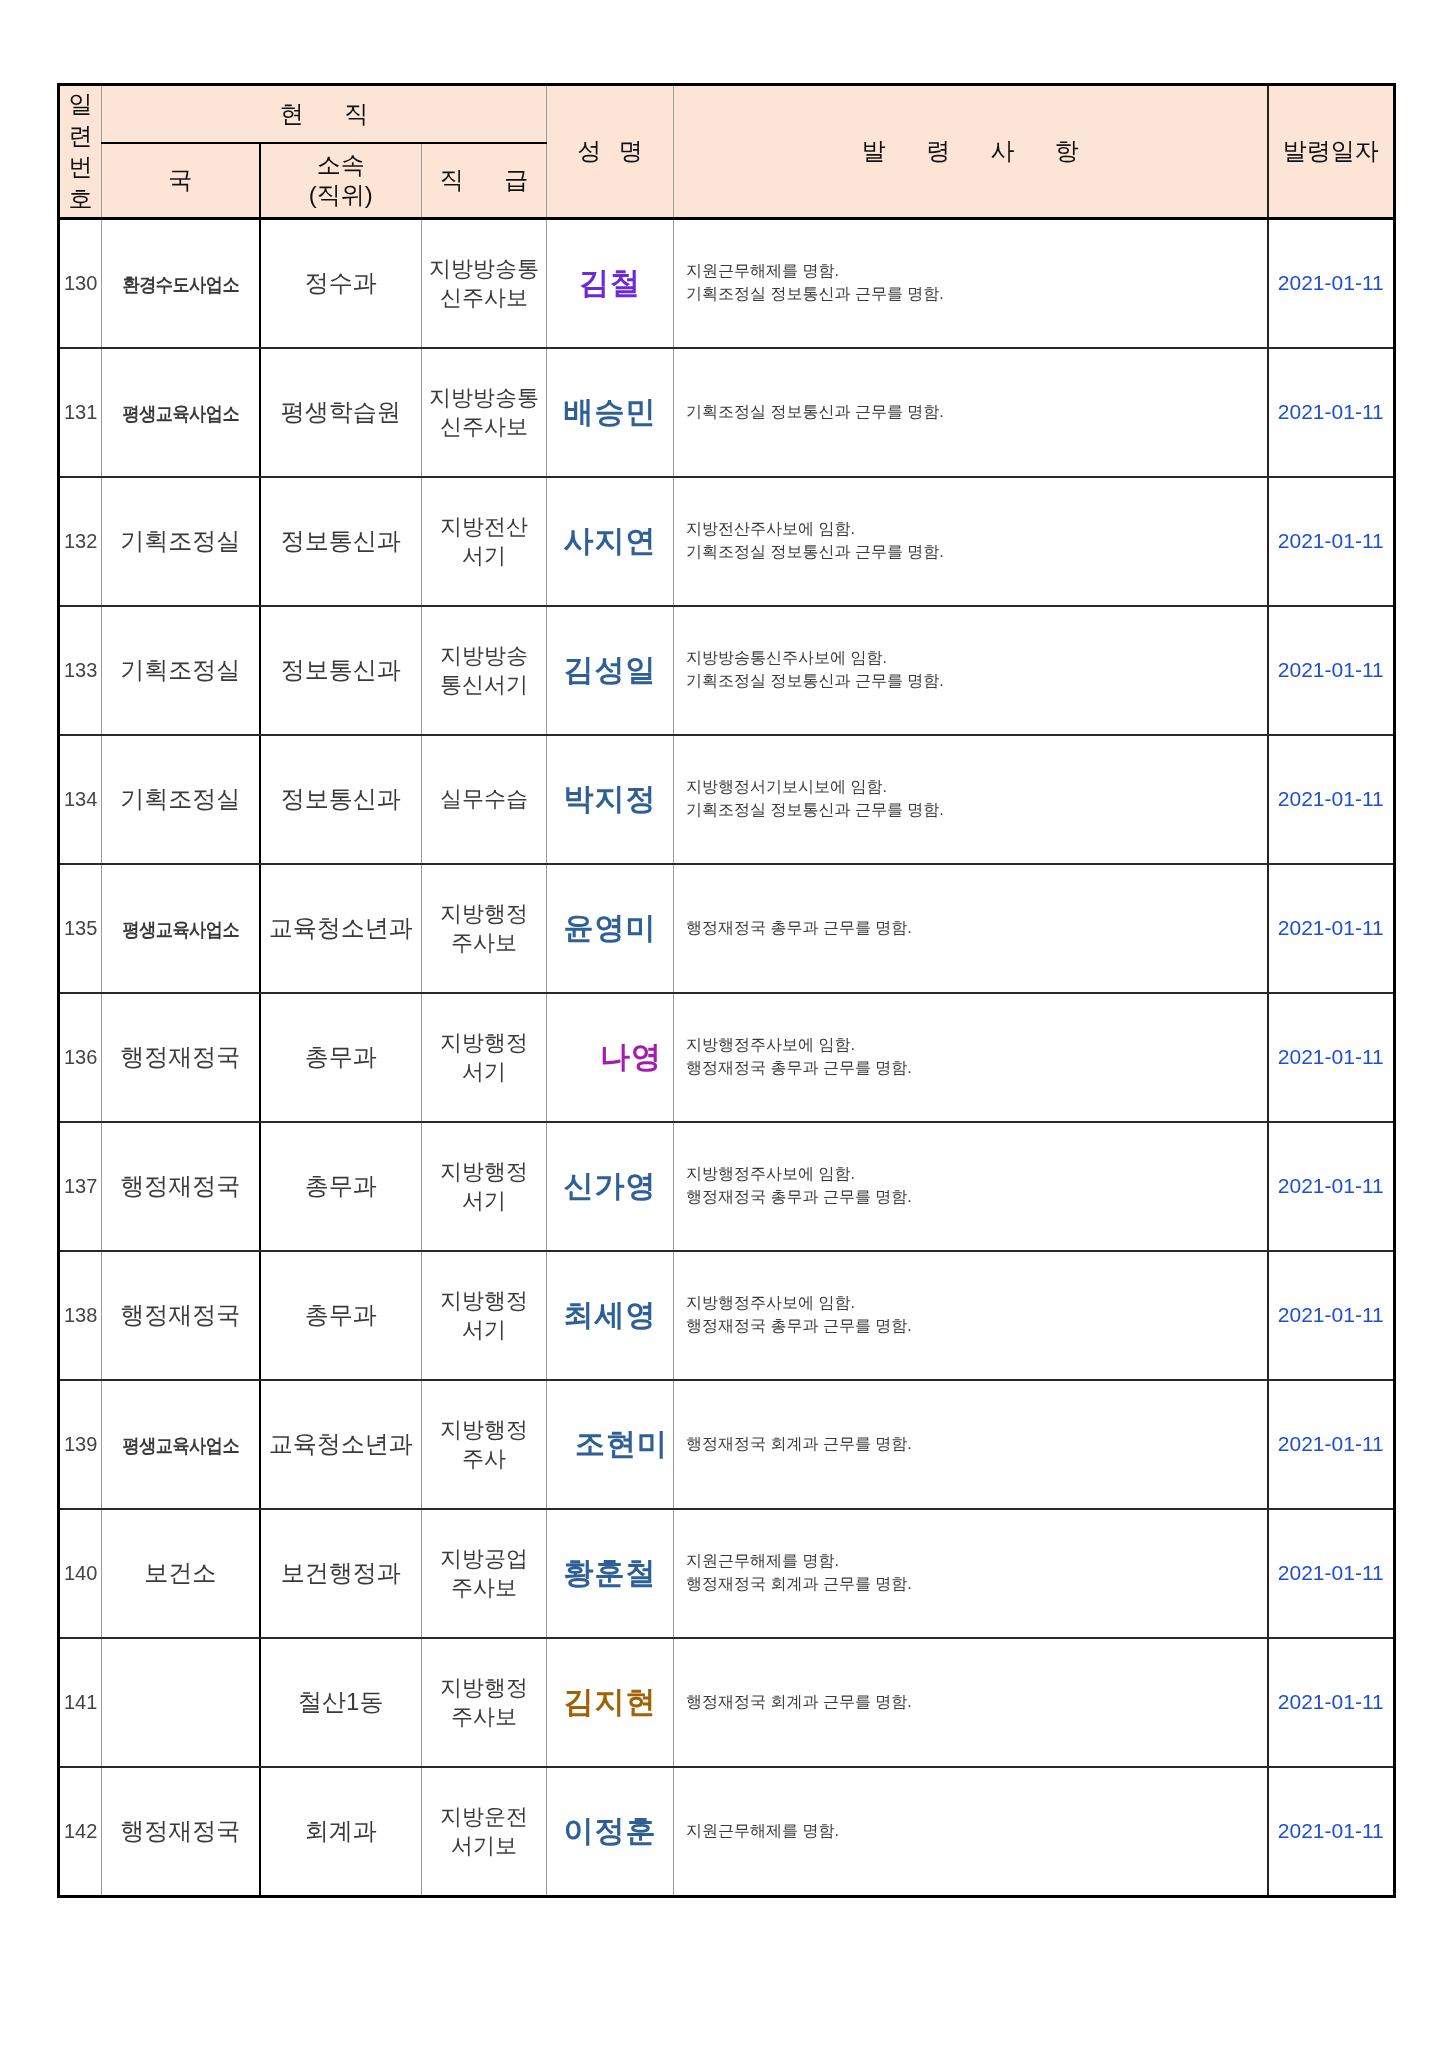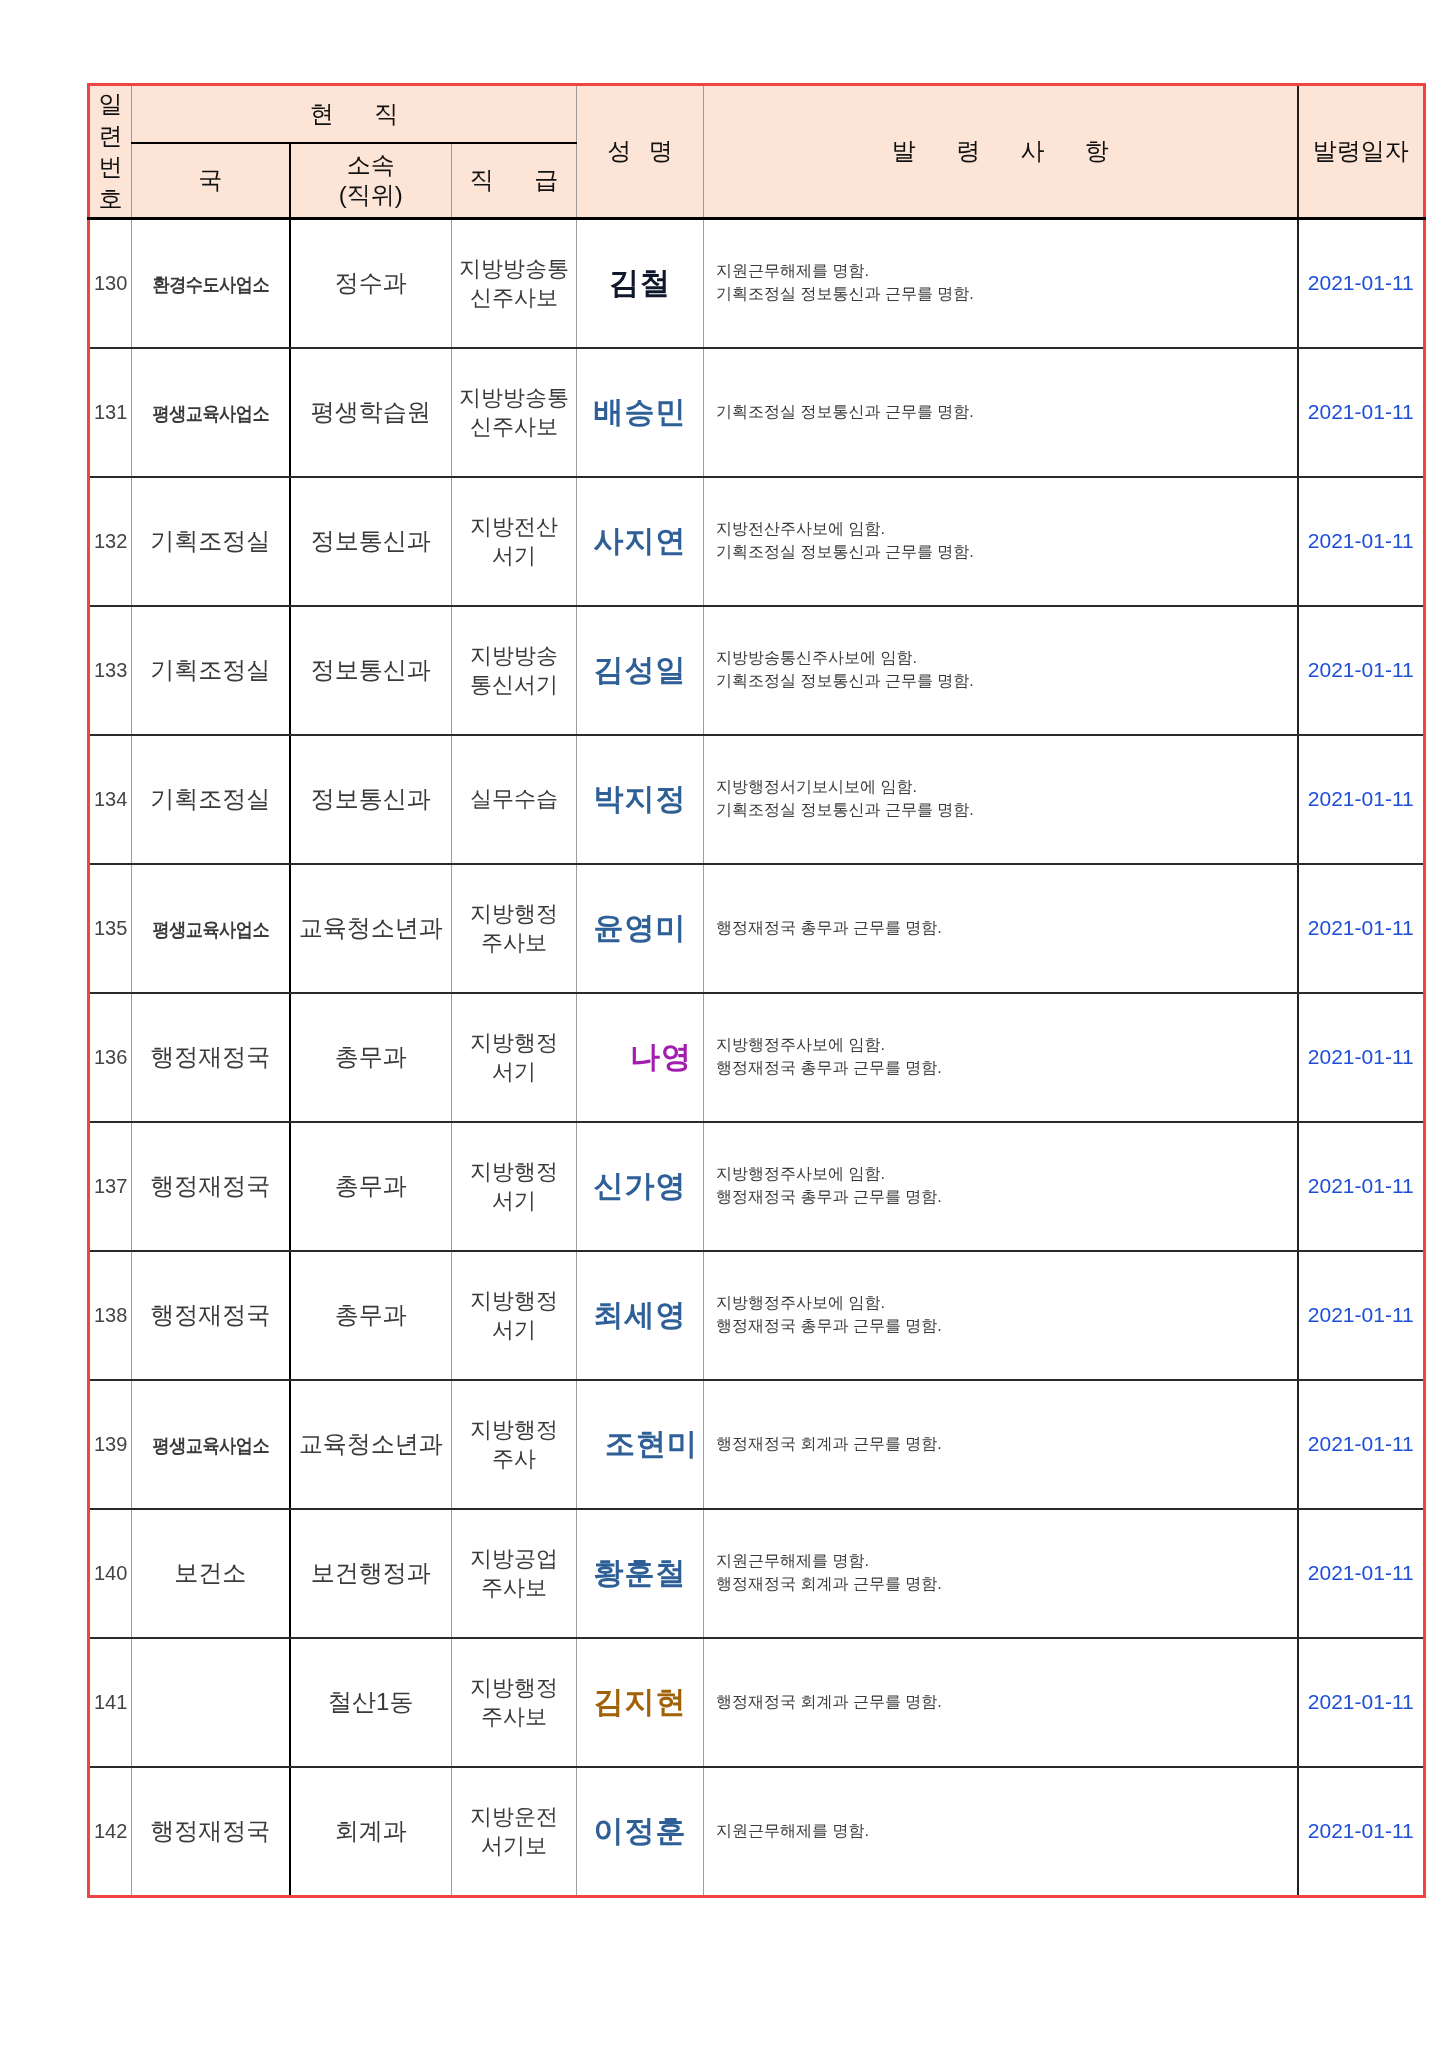--- a/index.html
+++ b/index.html
@@ -8,22 +8,21 @@
     width:1449px;height:2048px;
     background:#ffffff;
     font-family:"Liberation Sans","DejaVu Sans",sans-serif;
     color:#333;
   }
   table.appt{
     position:absolute;left:57px;top:83px;
     width:1336px;
     border-collapse:collapse;
     table-layout:fixed;
-    border:3px solid #ef4444;
-    margin-left:30px;
+    border:3px solid #000000;
   }
   th,td{
     border-left:1px solid #9c9c9c;
     border-right:1px solid #9c9c9c;
     border-top:2px solid #2a2a2a;
     border-bottom:2px solid #2a2a2a;
     vertical-align:middle;
     text-align:center;
     padding:2px 4px;
     overflow:hidden;
@@ -108,21 +107,21 @@
     </thead>
     <tbody>
         <tr>
       <td class="cell-no">130</td>
       <td class="cell-bureau b-right-dark"><span class="small">환경수도사업소</span></td>
       <td class="cell-dept">정수과</td>
       <td class="cell-rank">
             <div>지방방송통</div>
             <div>신주사보</div>
           </td>
-      <td class="cell-name" style="color: #0f172a;">김철</td>
+      <td class="cell-name" style="color: #6d28d9;">김철</td>
       <td class="cell-details b-right-med">
             <div>지원근무해제를 명함.</div>
             <div>기획조정실 정보통신과 근무를 명함.</div>
           </td>
       <td class="cell-date">2021-01-11</td>
     </tr>
         <tr>
       <td class="cell-no">131</td>
       <td class="cell-bureau b-right-dark"><span class="small">평생교육사업소</span></td>
       <td class="cell-dept">평생학습원</td>

